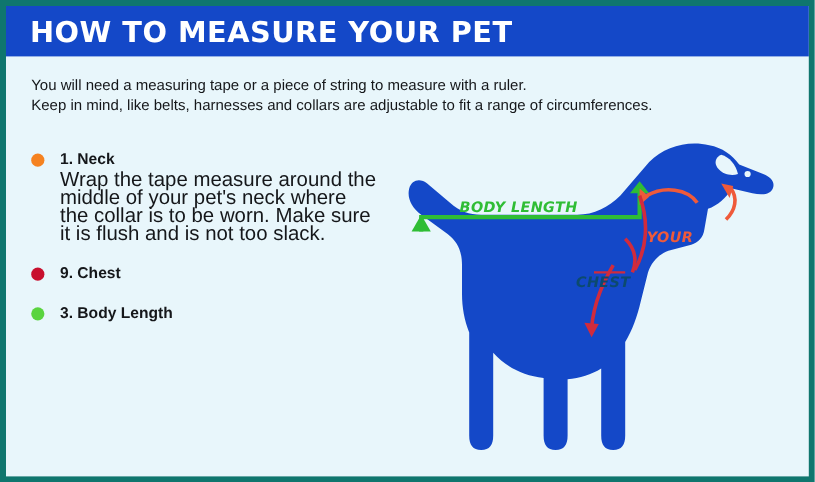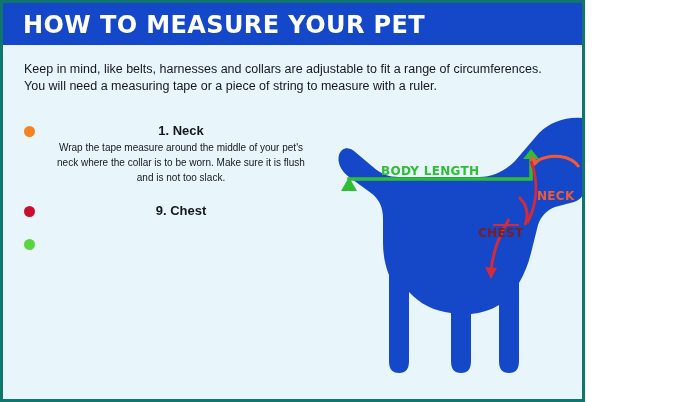--- a/index.html
+++ b/index.html
@@ -5,24 +5,24 @@
   html, body {
     margin: 0;
     padding: 0;
     background: #ffffff;
   }
   body {
     font-family: "Liberation Sans", sans-serif;
   }
   #page {
     position: relative;
-    width: 585px;
+    width: 679px;
     height: 402px;
     background: #e8f6fb;
-    border: 3px solid #0f766e;
+    border: 5px solid #0f766e;
     box-sizing: border-box;
     overflow: hidden;
   }
   
   #header {
     position: absolute;
     left: 0;
     top: 0;
     width: 679px;
     height: 42px;
@@ -54,92 +54,93 @@
   #steps {
     position: absolute;
     left: 21px;
     top: 120px;
     width: 290px;
   }
   .step {
     position: relative;
     margin-bottom: 18px;
     padding-left: 24px;
-    text-align: center;
   }
   .bullet {
     position: absolute;
     left: 0;
     top: 3px;
     width: 11px;
     height: 11px;
     border-radius: 50%;
   }
   .step-title {
     font-size: 13px;
     font-weight: bold;
     color: #15171a;
     margin-bottom: 2px;
   }
   .step-body {
-    font-size: 10px;
+    font-size: 17px;
     line-height: 15px;
     color: #15171a;
   }
 
   
   #illustration {
     position: absolute;
     left: 300px;
     top: 96px;
     width: 370px;
     height: 300px;
+    font-style: italic;
   }
   #illustration svg { display: block; }
 
   .lbl {
     position: absolute;
     font-weight: bold;
     font-size: 12px;
     font-family: "DejaVu Sans", sans-serif;
     letter-spacing: 0.3px;
   }
   #label-body-length { left: 78px; top: 65px; color: #2fbd35; }
   #label-neck        { left: 234px; top: 90px; color: #ef5a3a; }
-  #label-chest       { left: 175px; top: 127px; color: #7f1d1d; }
+  #label-chest       { left: 175px; top: 127px; color: #0c4a6e; }
 </style>
 </head>
 <body>
 
 <div id="page">
 
   <div id="header">
     <div id="header-title">HOW TO MEASURE YOUR PET</div>
   </div>
 
   <div id="intro">
+    <div>You will need a measuring tape or a piece of string to measure with a ruler.</div>
     <div>Keep in mind, like belts, harnesses and collars are adjustable to fit a range of circumferences.</div>
-    <div>You will need a measuring tape or a piece of string to measure with a ruler.</div>
   </div>
 
   <div id="steps">
 
     <div class="step">
       <span class="bullet" style="background:#f58220"></span>
       <div class="step-title">1. Neck</div>
       <div class="step-body">Wrap the tape measure around the middle of your pet's neck where the collar is to be worn. Make sure it is flush and is not too slack.</div>
     </div>
 
     <div class="step">
       <span class="bullet" style="background:#c8102e"></span>
       <div class="step-title">9. Chest</div>
     </div>
 
     <div class="step">
       <span class="bullet" style="background:#5ad43f"></span>
+      <div class="step-title">3. Body Length</div>
     </div>
 
   </div>
 
   <div id="illustration">
     <svg width="370" height="300" viewBox="0 0 370 300">
 
       <path fill="#1448c8" d="M236 34
                C249 21, 268 16, 286 20
                C297 22, 305 28, 311 36
@@ -201,17 +202,17 @@
         <path d="M228 62 C236 84, 234 106, 224 124"></path>
         <path d="M206 120 C198 134, 190 150, 188 172"></path>
         <path d="M182 168 L188 180 L194 169" fill="#d12b3c" stroke="none"></path>
         <path d="M216 98 C224 106, 226 116, 222 126"></path>
       </g>
 
       <line x1="190" y1="126" x2="216" y2="126" stroke="#d12b3c" stroke-width="2"></line>
     </svg>
 
     <div class="lbl" id="label-body-length">BODY LENGTH</div>
-    <div class="lbl" id="label-neck">NECK</div>
+    <div class="lbl" id="label-neck">YOUR</div>
     <div class="lbl" id="label-chest">CHEST</div>
   </div>
 
 </div>
 
 </body></html>

